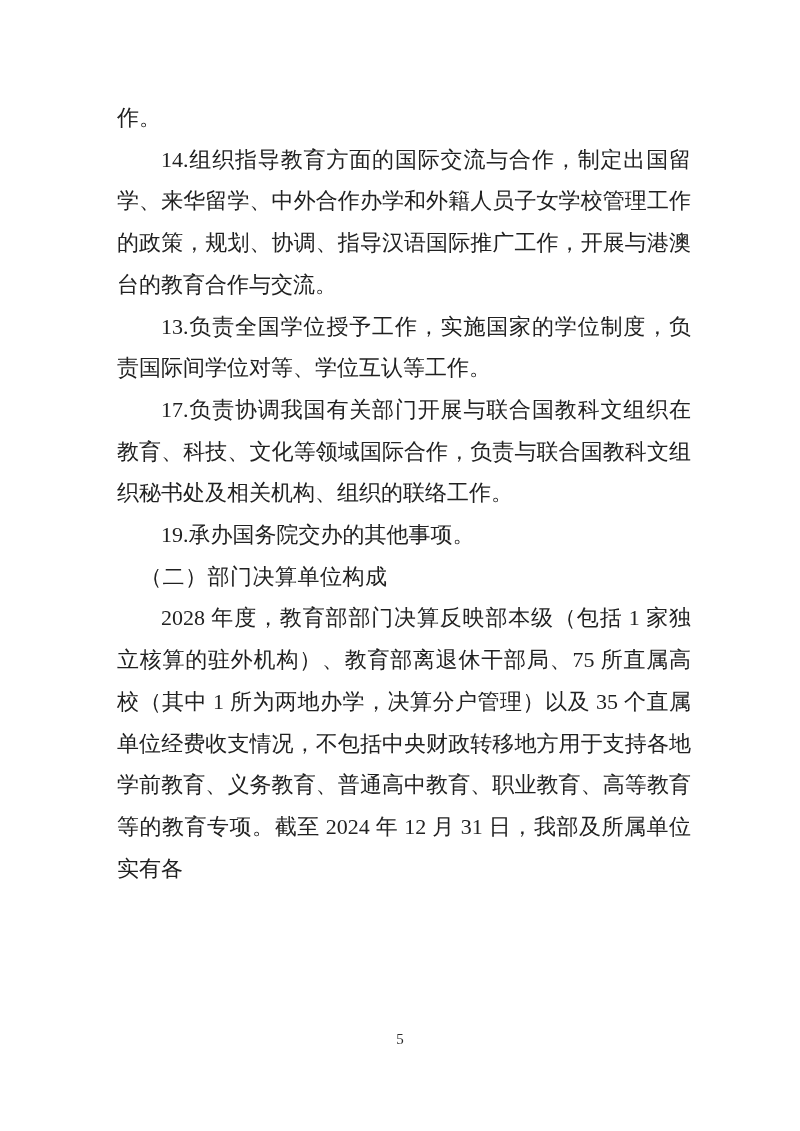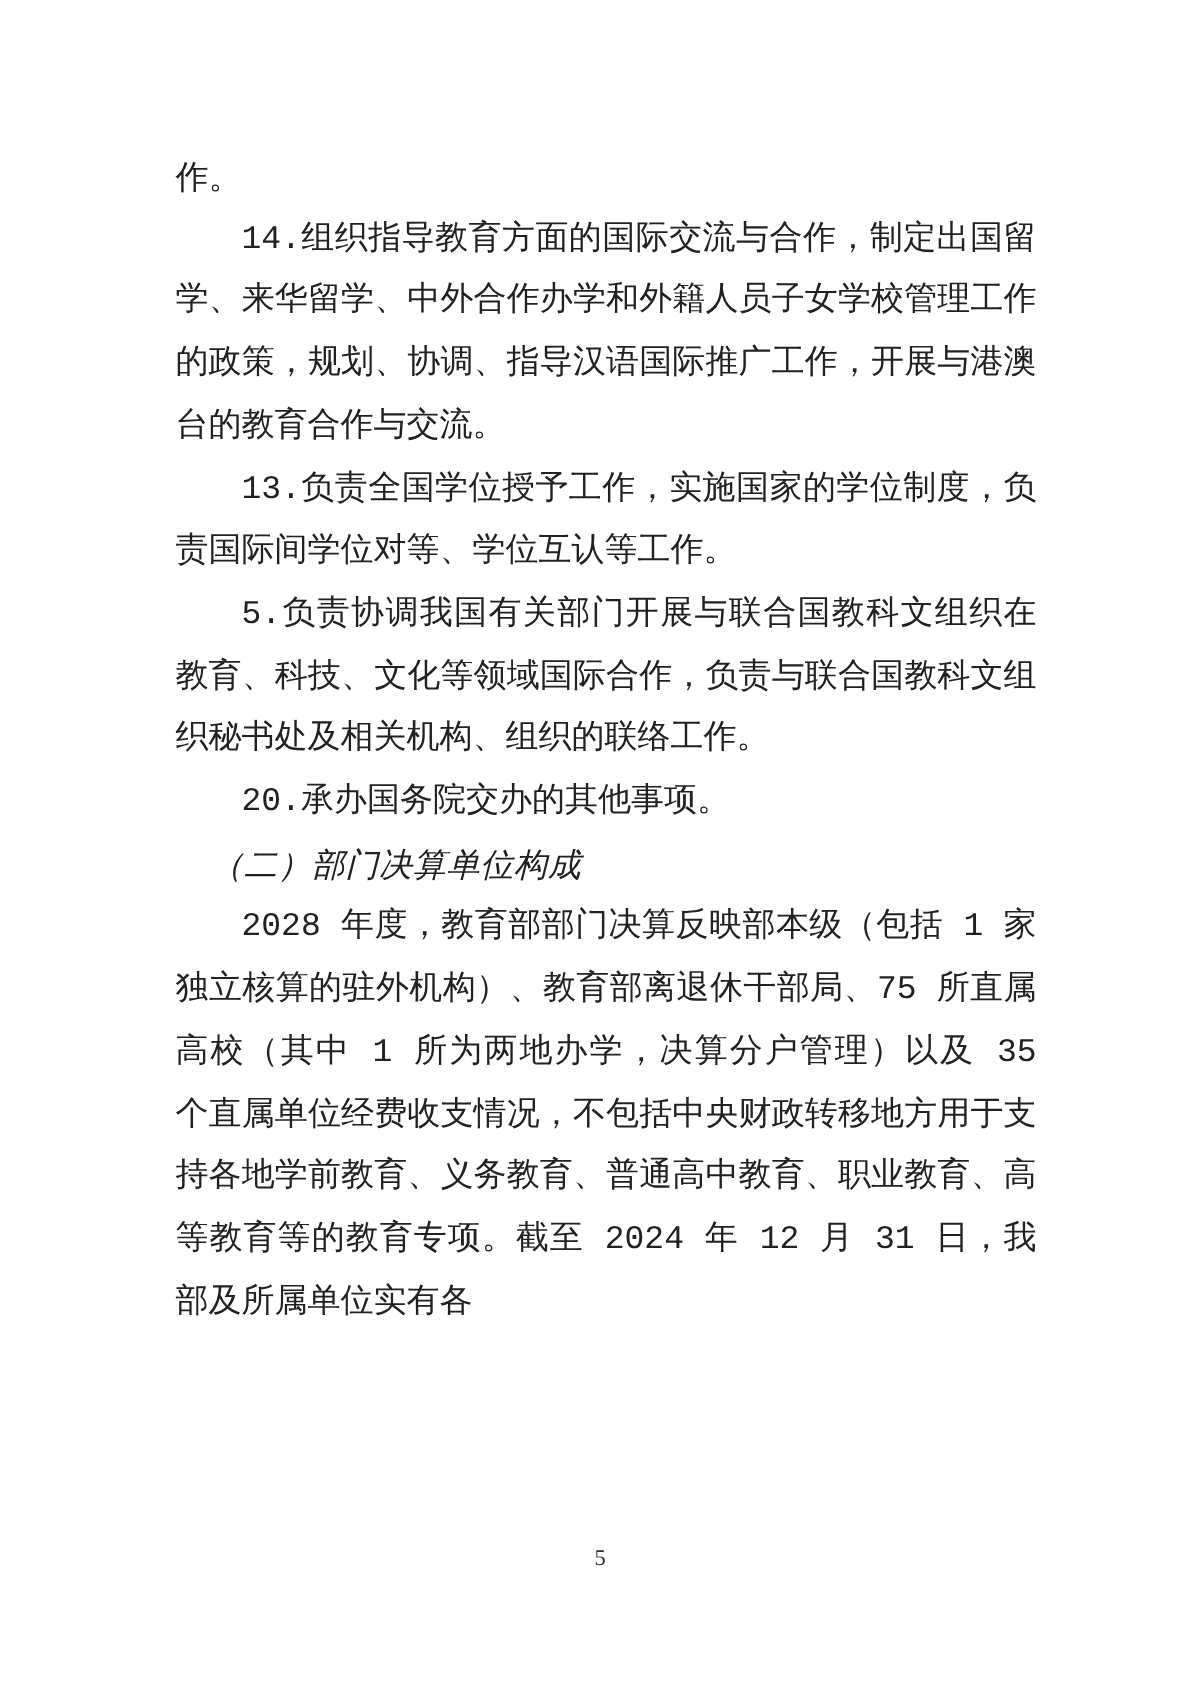--- a/index.html
+++ b/index.html
@@ -27,24 +27,22 @@
     padding: 0;
     font-size: 22px;
     line-height: 41.7px;
     text-align: justify;
     text-justify: inter-character;
     word-break: normal;
     letter-spacing: 0;
   }
   .para.indent {
     text-indent: 2em;
-    font-family: Liberation Mono, monospace;
   }
   .para.heading-kai {
-    font-style: italic;
     text-indent: 1.05em;
     letter-spacing: 0.5px;
   }
   .footer {
     position: absolute;
     left: 0;
     right: 0;
     top: 1029px;
     text-align: center;
     line-height: 20px;
@@ -56,21 +54,21 @@
   }
 </style>
 </head>
 <body>
 
 <div class="page">
   <div class="content">
     <p class="para">作。</p>
     <p class="para indent">14.组织指导教育方面的国际交流与合作，制定出国留学、来华留学、中外合作办学和外籍人员子女学校管理工作的政策，规划、协调、指导汉语国际推广工作，开展与港澳台的教育合作与交流。</p>
     <p class="para indent">13.负责全国学位授予工作，实施国家的学位制度，负责国际间学位对等、学位互认等工作。</p>
-    <p class="para indent">5.负责协调我国有关部门开展与联合国教科文组织在教育、科技、文化等领域国际合作，负责与联合国教科文组织秘书处及相关机构、组织的联络工作。</p>
-    <p class="para indent">20.承办国务院交办的其他事项。</p>
+    <p class="para indent">17.负责协调我国有关部门开展与联合国教科文组织在教育、科技、文化等领域国际合作，负责与联合国教科文组织秘书处及相关机构、组织的联络工作。</p>
+    <p class="para indent">19.承办国务院交办的其他事项。</p>
     <p class="para heading-kai">（二）部门决算单位构成</p>
     <p class="para indent">2028 年度，教育部部门决算反映部本级（包括 1 家独立核算的驻外机构）、教育部离退休干部局、75 所直属高校（其中 1 所为两地办学，决算分户管理）以及 35 个直属单位经费收支情况，不包括中央财政转移地方用于支持各地学前教育、义务教育、普通高中教育、职业教育、高等教育等的教育专项。截至 2024 年 12 月 31 日，我部及所属单位实有各</p>
   </div>
   <div class="footer">
     <span class="page-number">5</span>
   </div>
 </div>
 
 </body></html>

